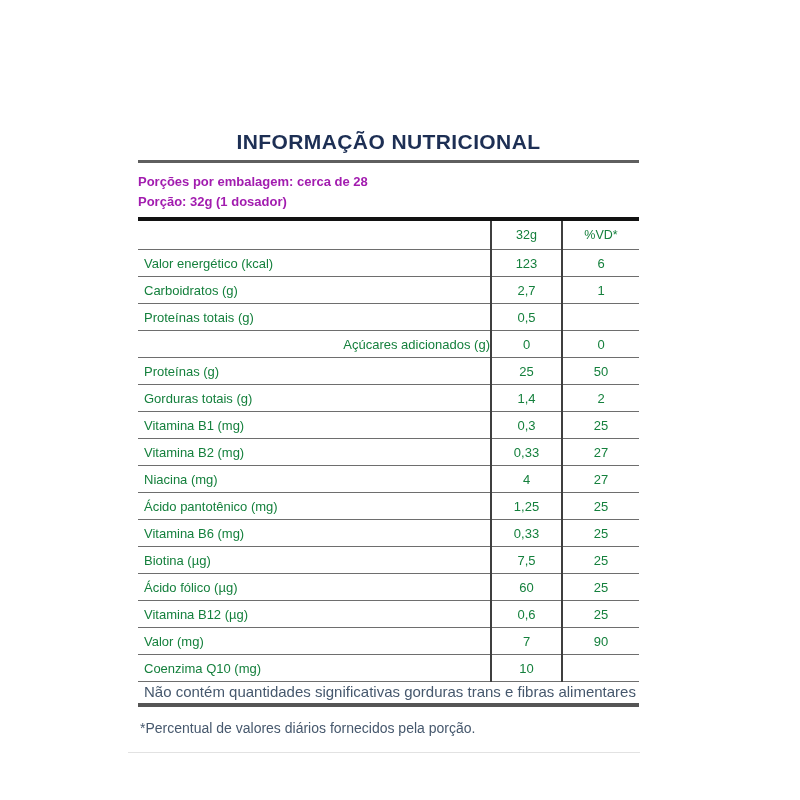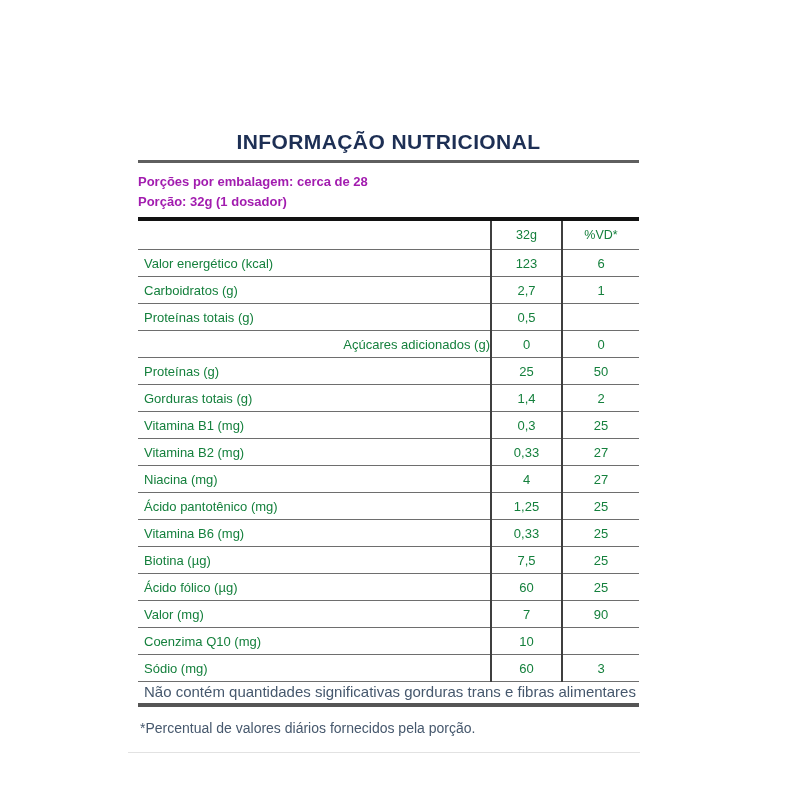--- a/index.html
+++ b/index.html
@@ -117,33 +117,33 @@
     <td class="lbl">Biotina (µg)</td>
     <td class="num">7,5</td>
     <td class="num">25</td>
   </tr>
           <tr>
     <td class="lbl">Ácido fólico (µg)</td>
     <td class="num">60</td>
     <td class="num">25</td>
   </tr>
           <tr>
+    <td class="lbl">Vitamina B12 (µg)</td>
+    <td class="num">0,6</td>
+    <td class="num">25</td>
+  </tr>
+          <tr>
     <td class="lbl">Valor (mg)</td>
     <td class="num">7</td>
     <td class="num">90</td>
   </tr>
           <tr>
     <td class="lbl">Coenzima Q10 (mg)</td>
     <td class="num">10</td>
     <td class="num"></td>
-  </tr>
-          <tr>
-    <td class="lbl">Sódio (mg)</td>
-    <td class="num">60</td>
-    <td class="num">3</td>
   </tr>
         </tbody>
     </table>
 
     <div class="note">Não contém quantidades significativas gorduras trans e fibras alimentares</div>
     <div class="footnote">*Percentual de valores diários fornecidos pela porção.</div>
     <div class="faint-rule"></div>
 
   </div>
 </div>

